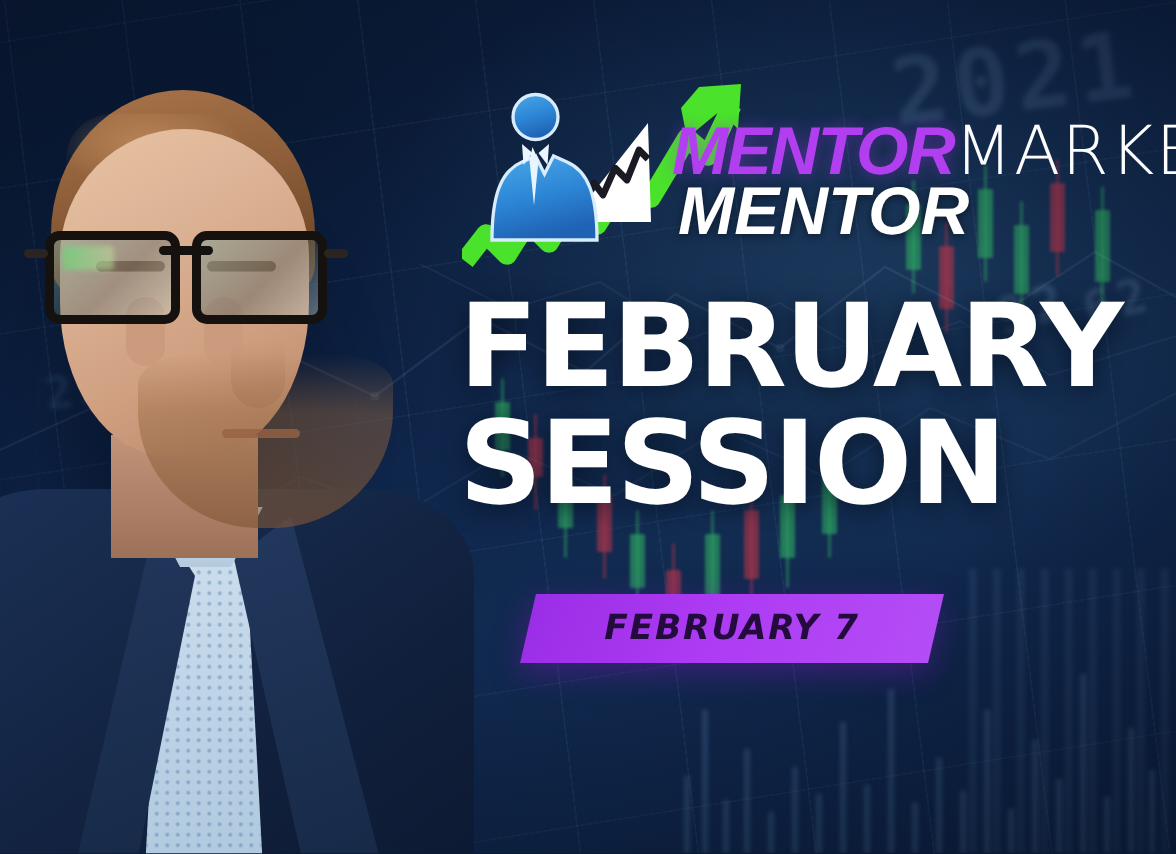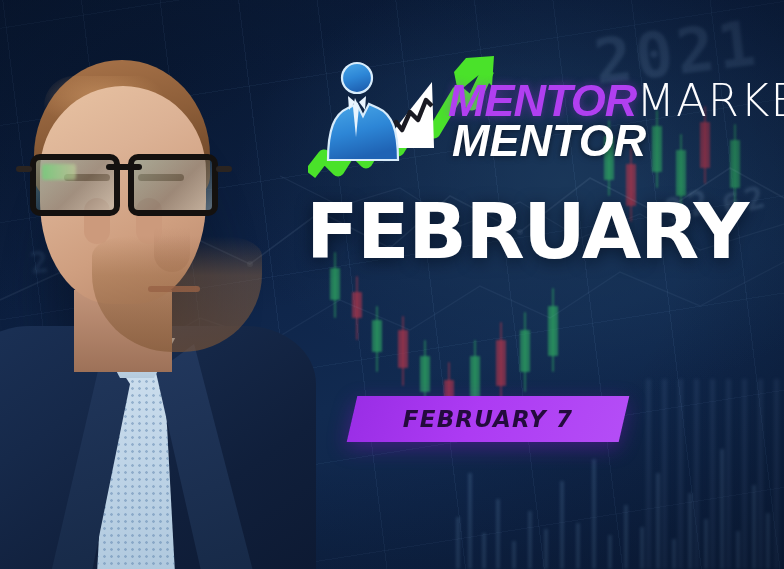--- a/index.html
+++ b/index.html
@@ -331,19 +331,20 @@
     <div class="brandtext">
       <div class="brand-row1">
         <span class="t-crypto">MENTOR</span><span class="t-market">MARKET</span>
       </div>
       <div class="t-mentor">MENTOR</div>
     </div>
   </div>
 
   <div class="headline">
     <div class="hl one">FEBRUARY</div>
+    <div class="hl two">SESSION</div>
   </div>
 
   <div class="date-banner">
     <div class="date-text">FEBRUARY 7</div>
   </div>
 
 </div>
 
 </body></html>

